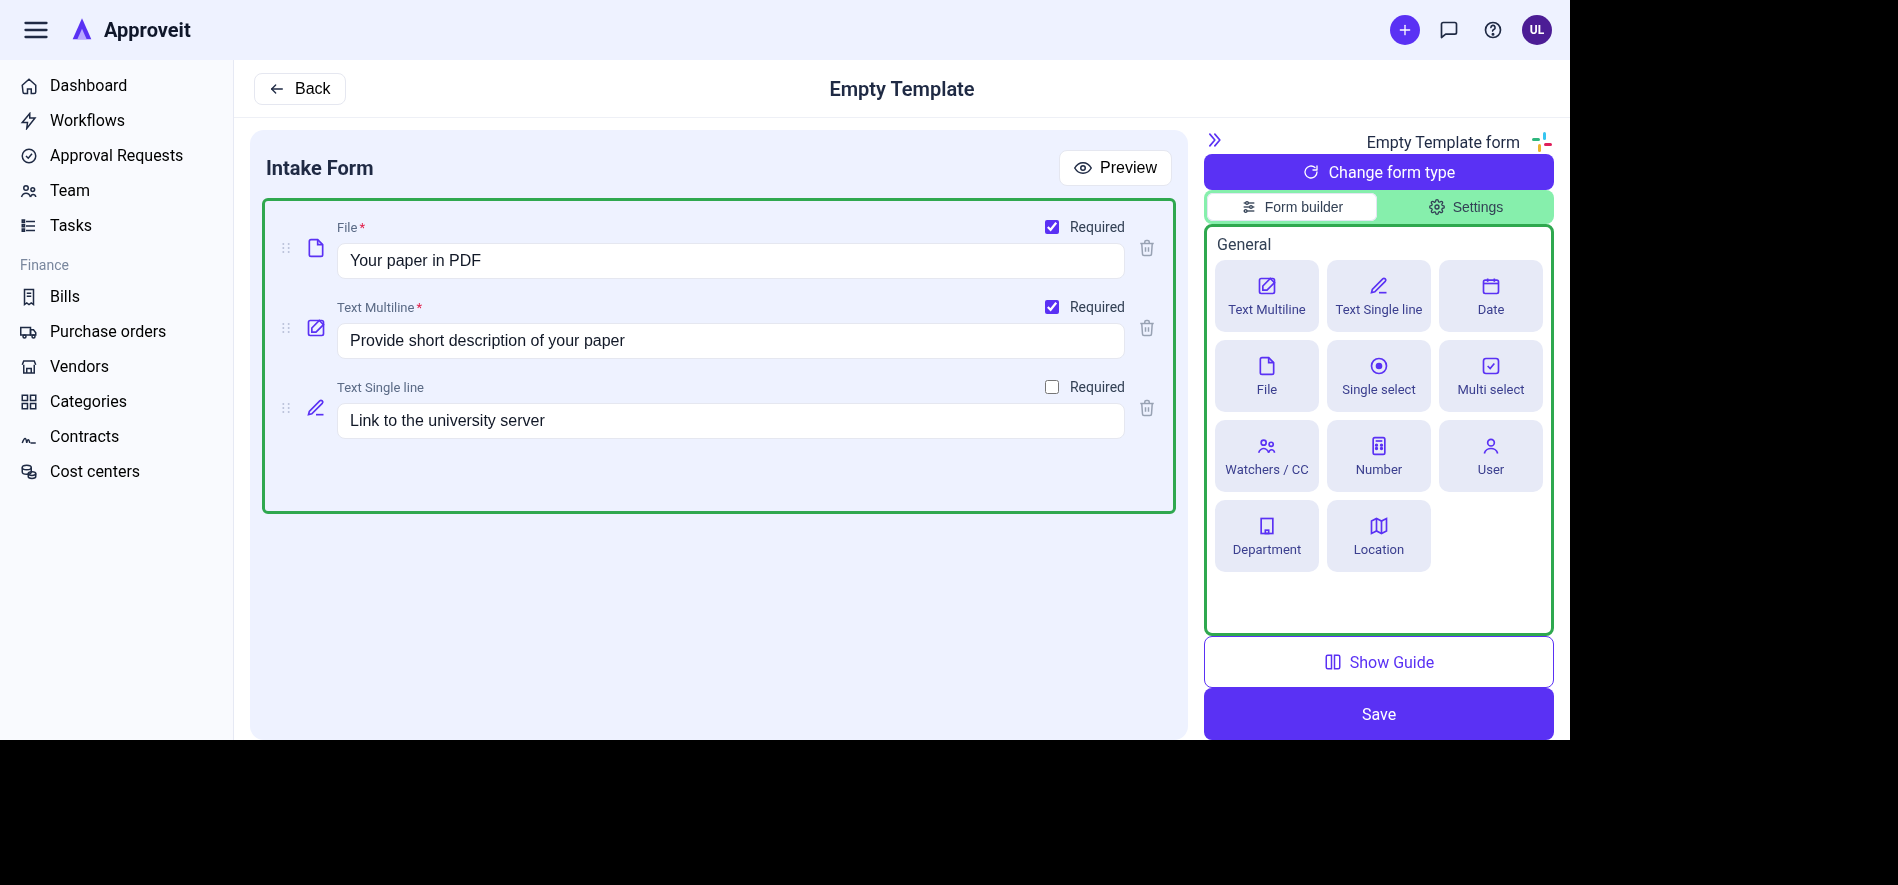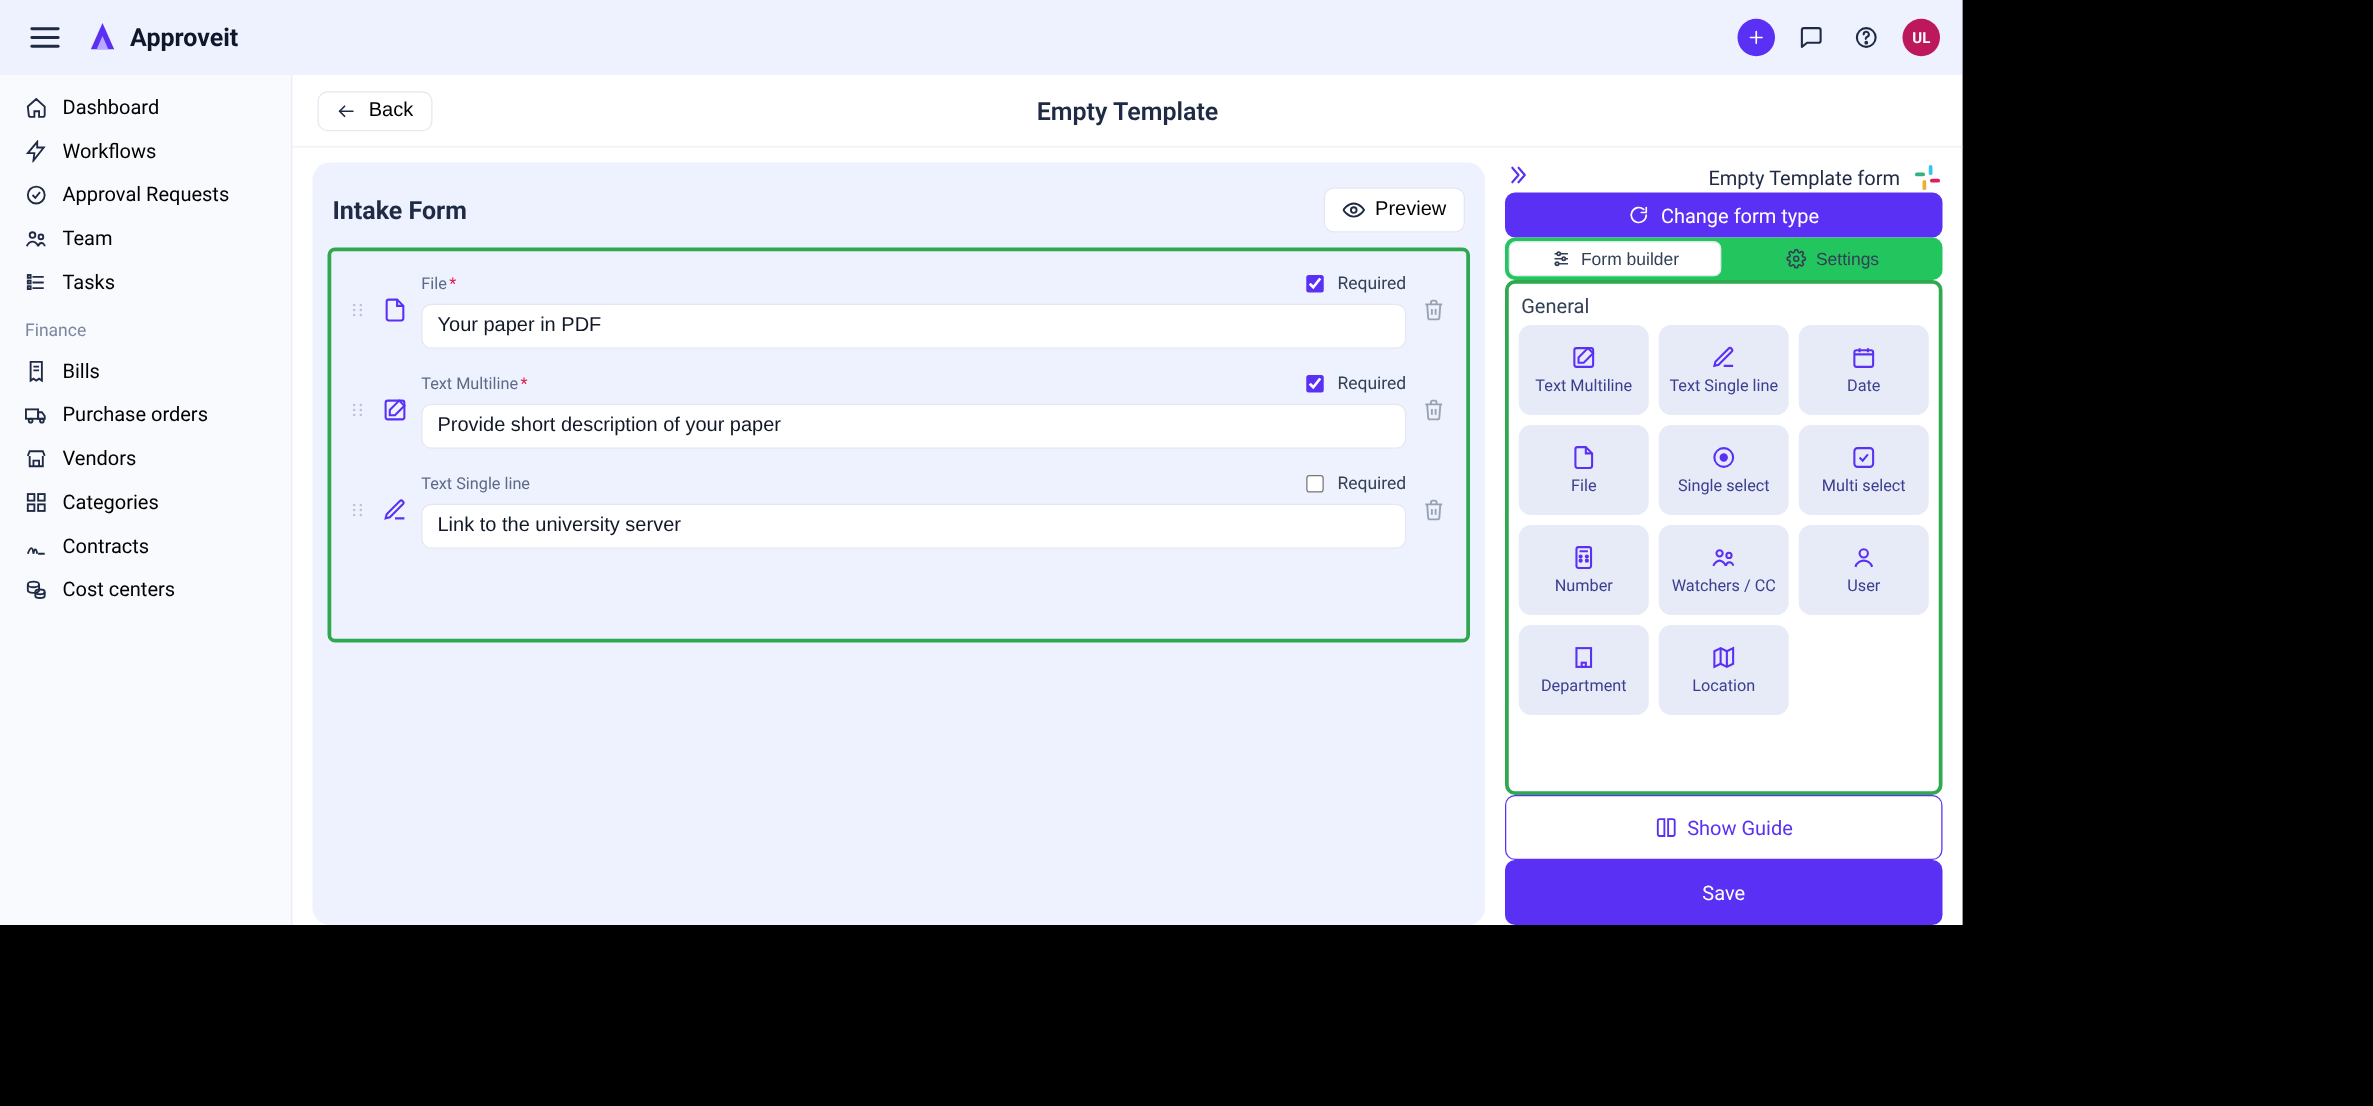--- a/index.html
+++ b/index.html
@@ -57,21 +57,21 @@
   .logo {
     display: inline-flex; align-items: center; gap: 8px;
     font-weight: 700; font-size: 20px; color: #0f172a;
   }
   .logo-mark {
     width: 28px; height: 28px;
   }
   .top-spacer { flex: 1; }
   .top-avatar {
     width: 30px; height: 30px; border-radius: 999px;
-    background: #be185d; color: #fff;
+    background: #4c1d95; color: #fff;
     display: inline-flex; align-items: center; justify-content: center;
     font-size: 12px; font-weight: 700;
   }
   .top-circle {
     width: 30px; height: 30px; border-radius: 999px;
     display: inline-flex; align-items: center; justify-content: center;
   }
   .top-primary {
     background: var(--primary);
     color: #fff;
@@ -227,21 +227,21 @@
     width: 24px; height: 24px;
   }
   .change-type {
     display: inline-flex; align-items: center; justify-content: center; gap: 10px;
     background: var(--primary); color: #fff;
     border-radius: 8px; height: 36px; font-size: 16px;
     cursor: pointer;
   }
   .seg {
     display: grid; grid-template-columns: 1fr 1fr;
-    background: #22c55e; border-radius: 8px;
+    background: #86efac; border-radius: 8px;
     padding: 3px;
     gap: 4px;
   }
   .seg button {
     border: none; background: transparent;
     display: inline-flex; align-items: center; justify-content: center; gap: 8px;
     height: 28px; border-radius: 6px; font-size: 14px; color: #334155;
     cursor: pointer;
   }
   .seg button.active { background: #fff; box-shadow: 0 0 0 1px #e2e6f2 inset; }
@@ -665,37 +665,37 @@
               </div>
               <div class="palette-item">
                 <svg class="i20" viewBox="0 0 24 24" fill="none" stroke="currentColor" stroke-width="2">
                     <rect x="3" y="3" width="18" height="18" rx="3"></rect>
                     <path d="M8 12l3 3 5-6"></path>
                   </svg>
                 <span>Multi select</span>
               </div>
               <div class="palette-item">
                 <svg class="i20" viewBox="0 0 24 24" fill="none" stroke="currentColor" stroke-width="2">
+                    <circle cx="8" cy="8" r="3"></circle>
+                    <circle cx="17" cy="10" r="2.5"></circle>
+                    <path d="M2 20c1-3 4-5 6-5s5 2 6 5"></path>
+                    <path d="M14 20c.5-2 2-3.5 3.5-3.5S21 18 21 20"></path>
+                  </svg>
+                <span>Watchers / CC</span>
+              </div>
+              <div class="palette-item">
+                <svg class="i20" viewBox="0 0 24 24" fill="none" stroke="currentColor" stroke-width="2">
                     <rect x="5" y="2" width="14" height="20" rx="2"></rect>
                     <line x1="8" y1="6" x2="16" y2="6"></line>
                     <circle cx="9" cy="11" r="1"></circle>
                     <circle cx="15" cy="11" r="1"></circle>
                     <circle cx="9" cy="15" r="1"></circle>
                     <circle cx="15" cy="15" r="1"></circle>
                   </svg>
                 <span>Number</span>
-              </div>
-              <div class="palette-item">
-                <svg class="i20" viewBox="0 0 24 24" fill="none" stroke="currentColor" stroke-width="2">
-                    <circle cx="8" cy="8" r="3"></circle>
-                    <circle cx="17" cy="10" r="2.5"></circle>
-                    <path d="M2 20c1-3 4-5 6-5s5 2 6 5"></path>
-                    <path d="M14 20c.5-2 2-3.5 3.5-3.5S21 18 21 20"></path>
-                  </svg>
-                <span>Watchers / CC</span>
               </div>
               <div class="palette-item">
                 <svg class="i20" viewBox="0 0 24 24" fill="none" stroke="currentColor" stroke-width="2">
                     <circle cx="12" cy="8" r="4"></circle>
                     <path d="M4 21c1-4 5-6 8-6s7 2 8 6"></path>
                   </svg>
                 <span>User</span>
               </div>
               <div class="palette-item">
                 <svg class="i20" viewBox="0 0 24 24" fill="none" stroke="currentColor" stroke-width="2">

